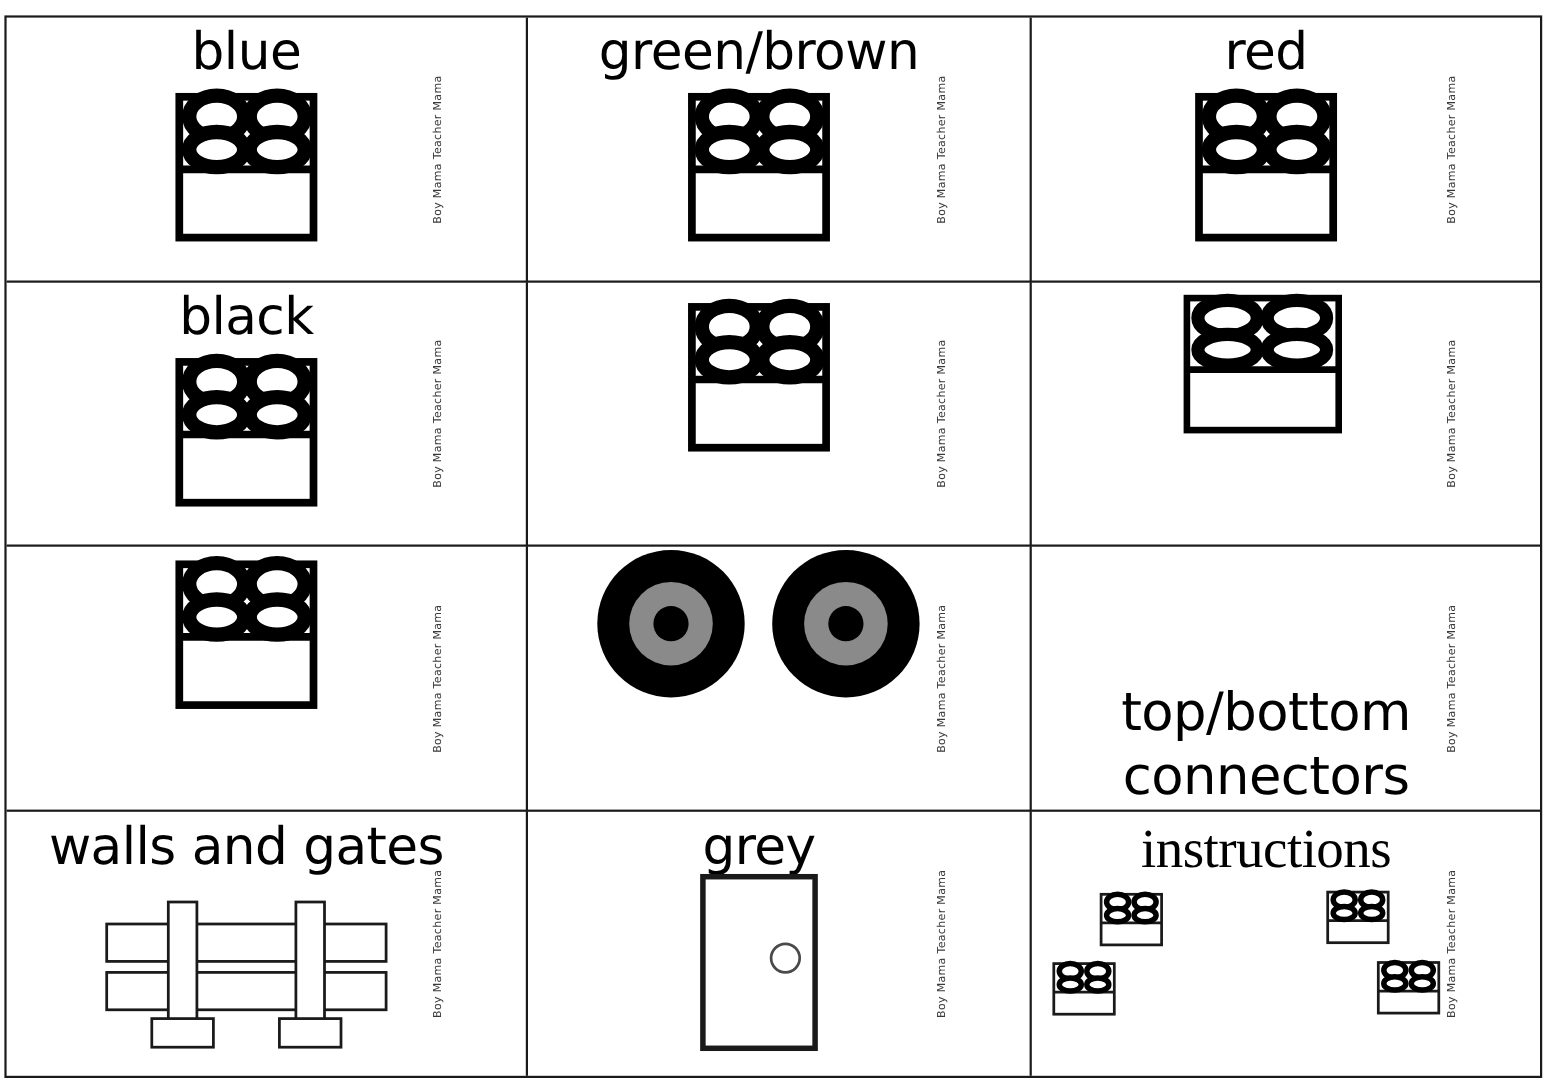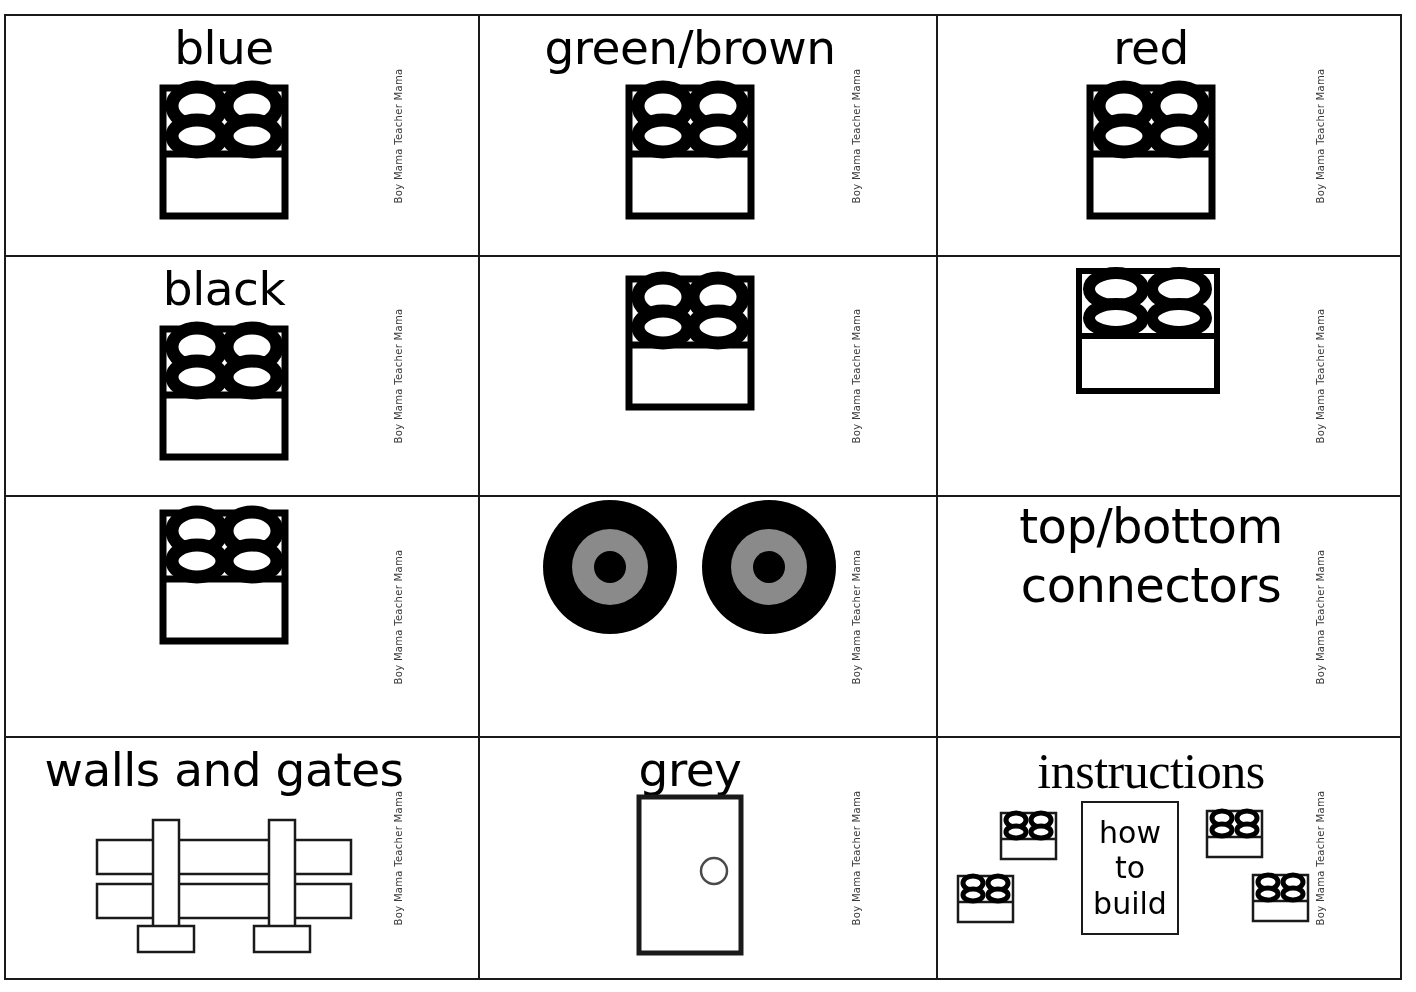--- a/index.html
+++ b/index.html
@@ -35,21 +35,21 @@
   .cell.r4{border-bottom:none;}
 
   .cell-inner{
     position:absolute;
     left:0; right:36px; top:0; bottom:0;
     display:flex;
     flex-direction:column;
     align-items:center;
     box-sizing:border-box;
   }
-  .cell-inner.textonly{justify-content:flex-start;}
+  .cell-inner.textonly{justify-content:flex-end;}
 
   .card-title{
     font-family:"DejaVu Sans", sans-serif;
     font-weight:400;
     font-size:47px;
     line-height:1.02;
     letter-spacing:-0.5px;
     color:#000;
     text-align:center;
     white-space:nowrap;
@@ -284,25 +284,20 @@
 
             <svg style="position:absolute;left:5px;top:73px;" width="60" height="55" viewBox="0 0 60 55">
               <rect x="2" y="6" width="55" height="46" fill="#fff" stroke="#1a1a1a" stroke-width="2.5"></rect>
               <line x1="2" y1="32" x2="57" y2="32" stroke="#1a1a1a" stroke-width="2.5"></line>
               <ellipse cx="17" cy="13" rx="10" ry="7" fill="#fff" stroke="#000" stroke-width="5"></ellipse>
               <ellipse cx="42" cy="13" rx="10" ry="7" fill="#fff" stroke="#000" stroke-width="5"></ellipse>
               <ellipse cx="17" cy="25" rx="10" ry="6" fill="#fff" stroke="#000" stroke-width="5"></ellipse>
               <ellipse cx="42" cy="25" rx="10" ry="6" fill="#fff" stroke="#000" stroke-width="5"></ellipse>
             </svg>
 
-            <div style="position:absolute;left:130px;top:4px;width:98px;height:134px;border:2.5px solid #1a1a1a;background:#fff;display:flex;flex-direction:column;align-items:center;justify-content:center;box-sizing:border-box;">
-              <div style="font-size:30px;line-height:1.18;color:#000;">how</div>
-              <div style="font-size:30px;line-height:1.18;color:#000;">to</div>
-              <div style="font-size:30px;line-height:1.18;color:#000;">build</div>
-            </div>
 
             <svg style="position:absolute;left:254px;top:8px;" width="60" height="55" viewBox="0 0 60 55">
               <rect x="2" y="6" width="55" height="46" fill="#fff" stroke="#1a1a1a" stroke-width="2.5"></rect>
               <line x1="2" y1="32" x2="57" y2="32" stroke="#1a1a1a" stroke-width="2.5"></line>
               <ellipse cx="17" cy="13" rx="10" ry="7" fill="#fff" stroke="#000" stroke-width="5"></ellipse>
               <ellipse cx="42" cy="13" rx="10" ry="7" fill="#fff" stroke="#000" stroke-width="5"></ellipse>
               <ellipse cx="17" cy="25" rx="10" ry="6" fill="#fff" stroke="#000" stroke-width="5"></ellipse>
               <ellipse cx="42" cy="25" rx="10" ry="6" fill="#fff" stroke="#000" stroke-width="5"></ellipse>
             </svg>
 

